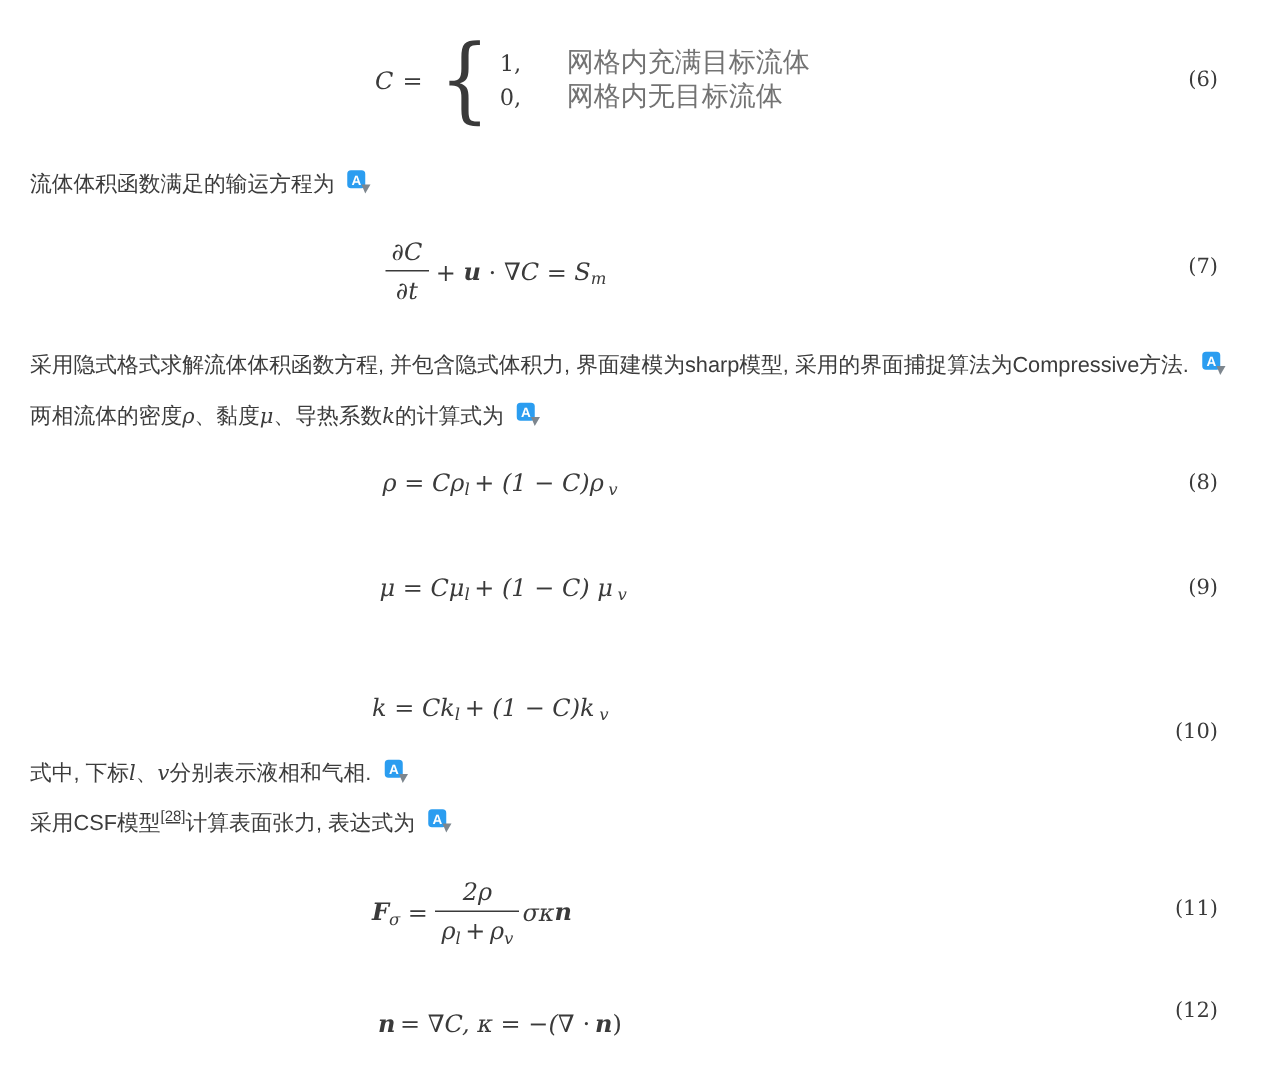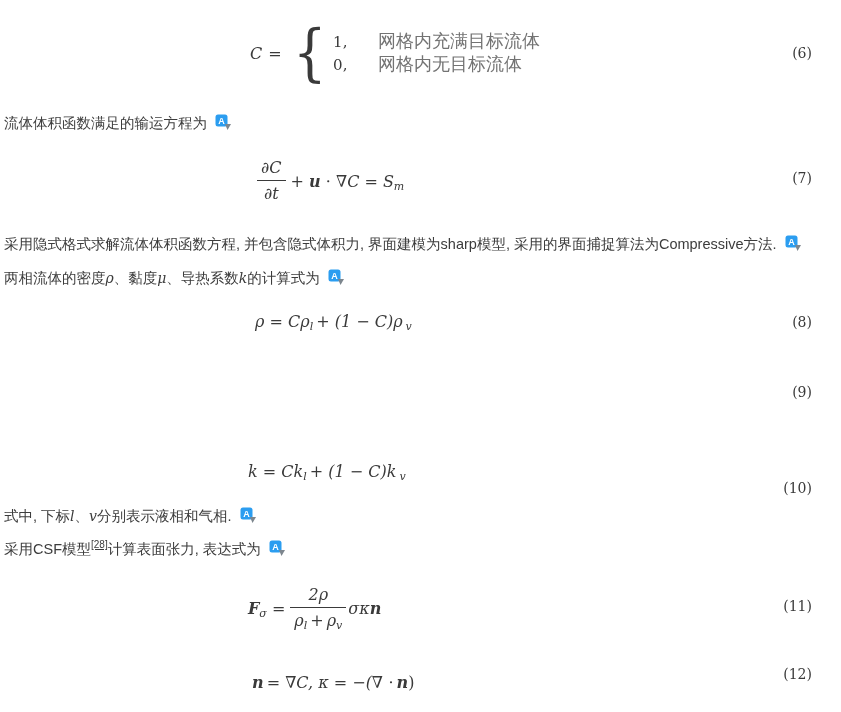--- a/index.html
+++ b/index.html
@@ -9,21 +9,21 @@
     width: 841px;
     height: 712px;
     background: #ffffff;
     overflow: hidden;
     font-family: "Liberation Sans", sans-serif;
     color: #3c3c3c;
   }
   
   .para {
     position: absolute;
-    left: 4px;
+    left: 20px;
     font-size: 14.5px;
     line-height: 20px;
     color: #3c3c3c;
     white-space: nowrap;
   }
   .para .sym {
     font-family: "DejaVu Serif", serif;
     font-style: italic;
     font-size: 14px;
   }
@@ -165,20 +165,23 @@
           <text x="6.5" y="10" font-size="9" font-weight="bold" fill="#ffffff" text-anchor="middle" font-family="Liberation Sans, sans-serif">A</text>
           <path d="M10 10 L16 10 L12.5 16 Z" fill="#7d868e"></path>
         </svg></span>
   </div>
 
   <div class="eq" style="top: 312px; left: 255px;">
     <span>ρ = Cρ</span><span class="sub">l</span><span class="mxs">+ (1 − C)ρ</span><span class="sub">v</span>
   </div>
   <span class="eqnum" style="top: 314px;">(8)</span>
 
+  <div class="eq" style="top: 382px; left: 253px;">
+    <span>μ = Cμ</span><span class="sub">l</span><span class="mxs">+ (1 − C) μ</span><span class="sub">v</span>
+  </div>
   <span class="eqnum" style="top: 384px;">(9)</span>
 
   <div class="eq" style="top: 450px; left: 248px; margin-top: 12px;">
     <span>k = Ck</span><span class="sub">l</span><span class="mxs">+ (1 − C)k</span><span class="sub">v</span>
   </div>
   <span class="eqnum" style="top: 480px;">(10)</span>
 
   <div class="para" style="top: 506px; text-align: right;">
     <span>式中, 下标</span><span class="sym">l</span><span>、</span><span class="sym">v</span><span>分别表示液相和气相.</span><span class="ticon"><svg width="17" height="17" viewBox="0 0 17 17">
           <rect x="0.5" y="0.5" width="12" height="12" rx="2.5" fill="#2b9df0"></rect>

